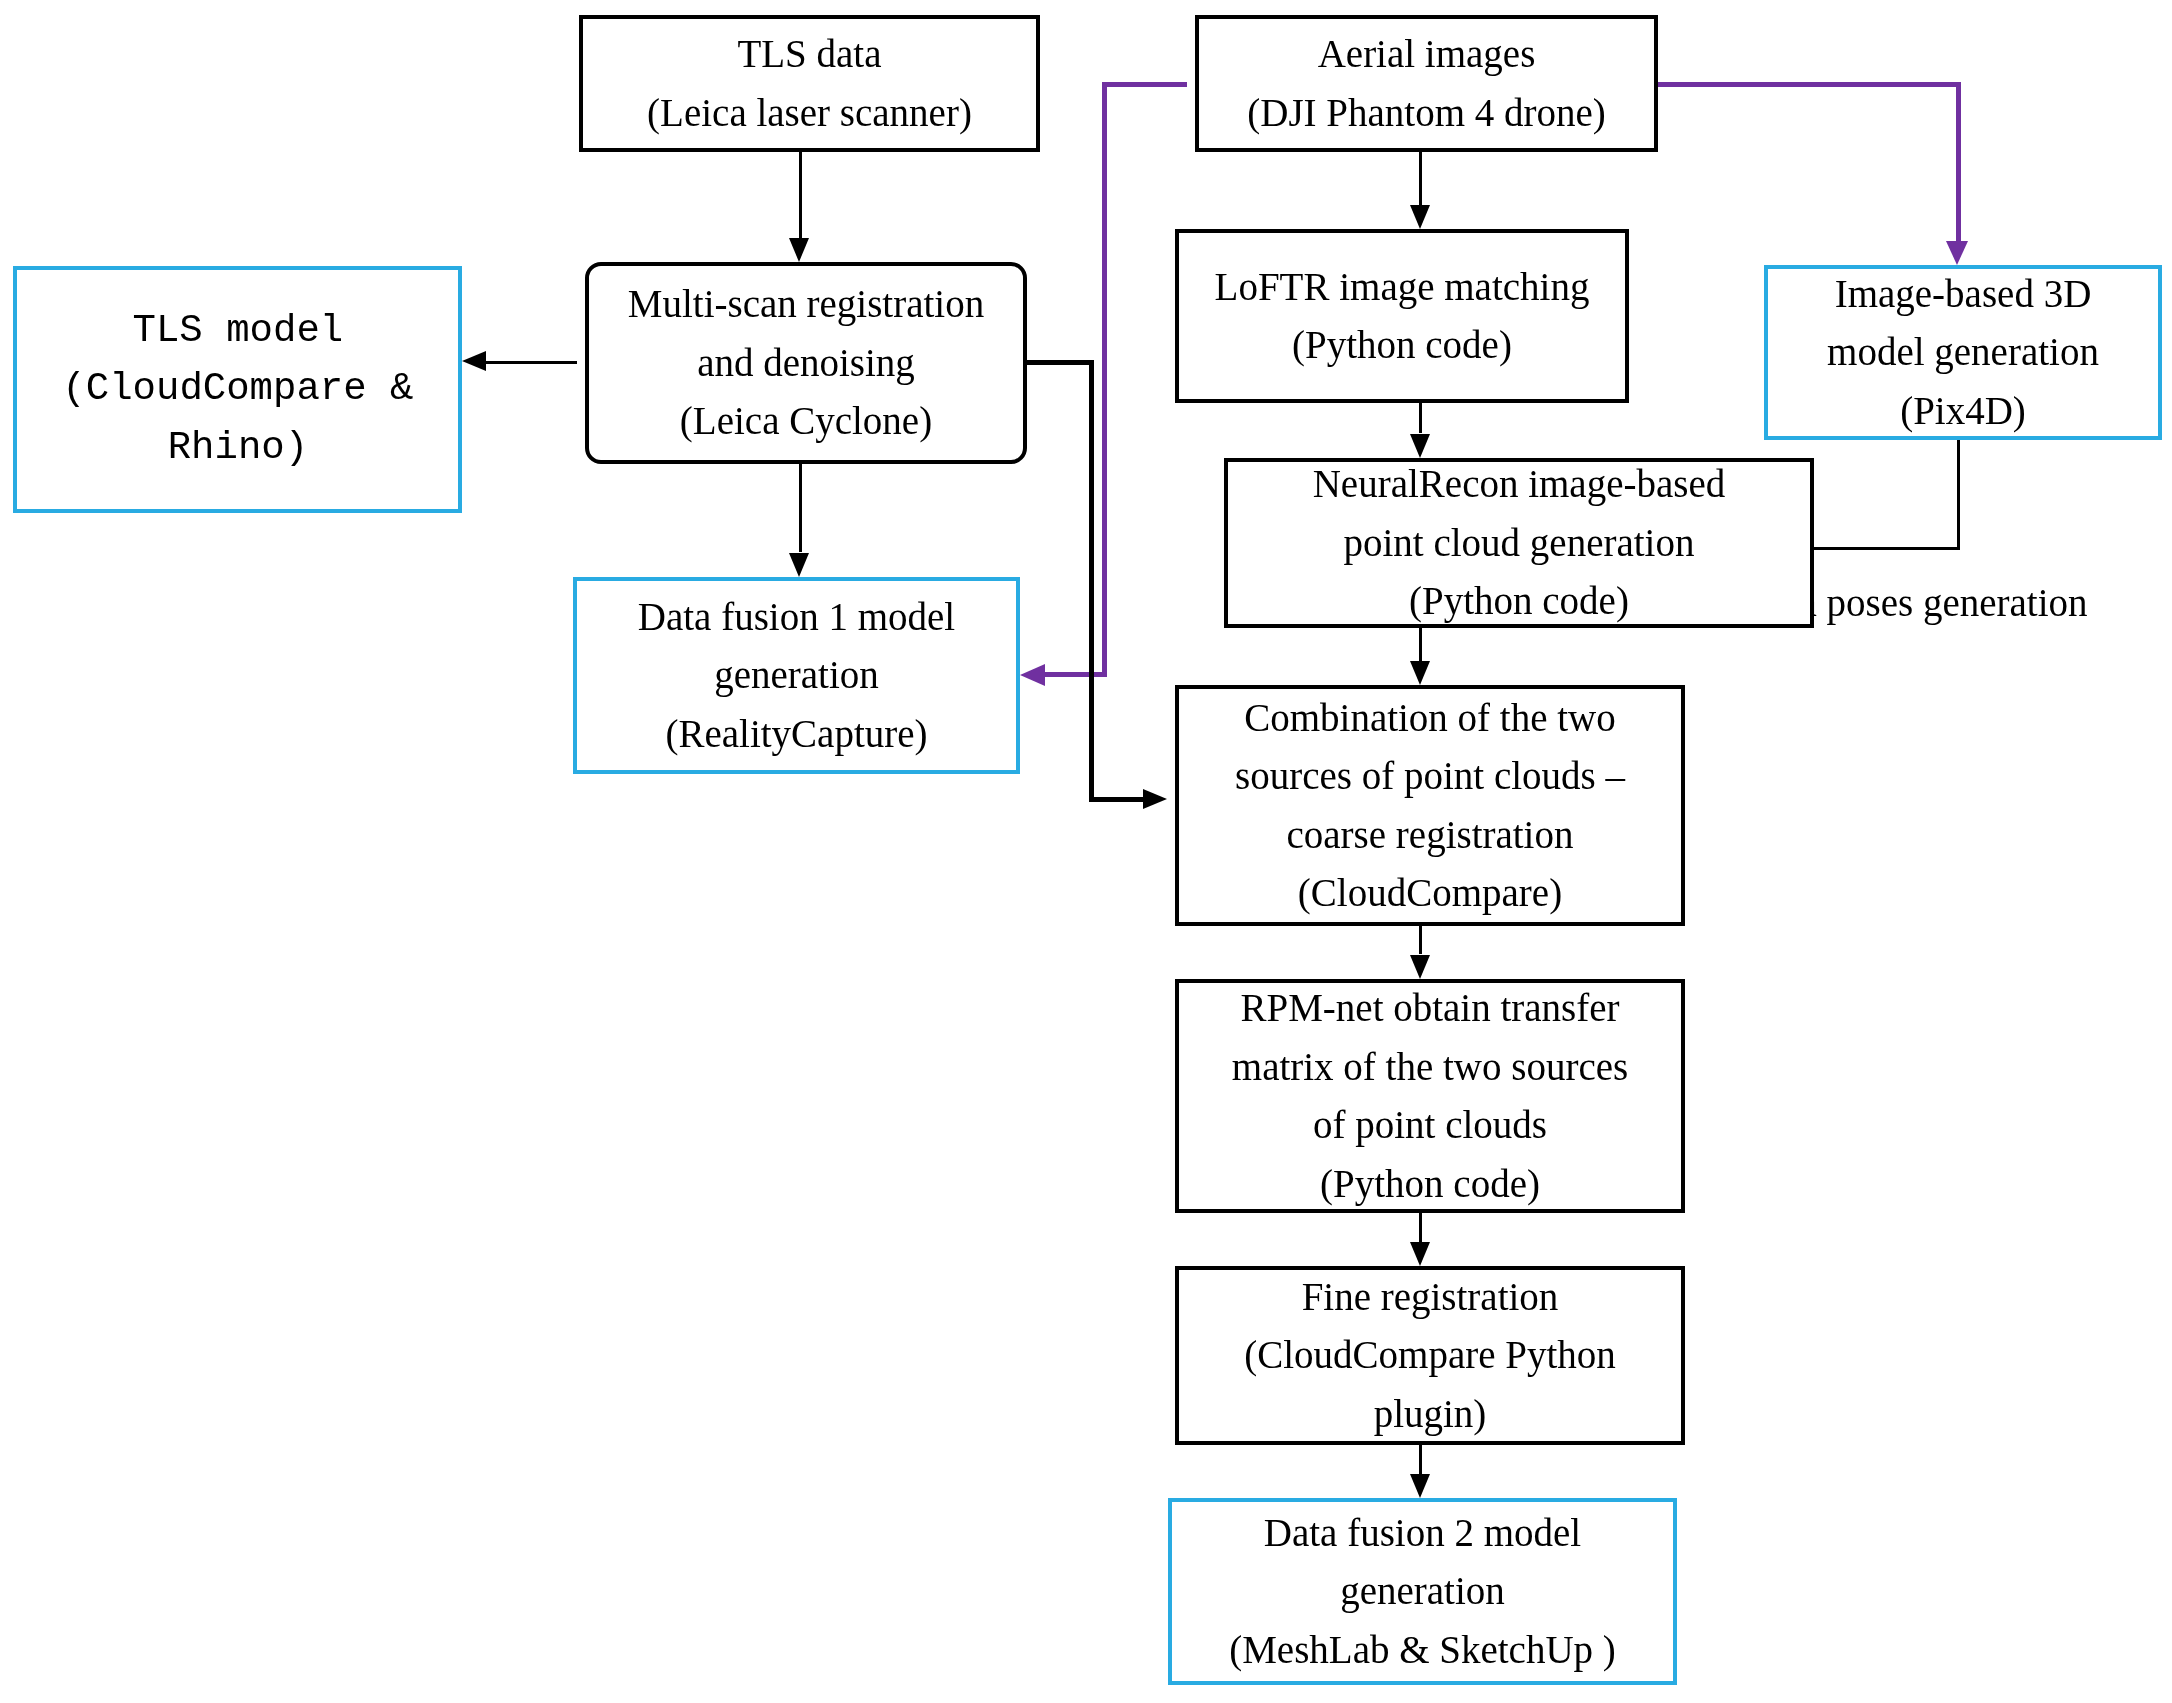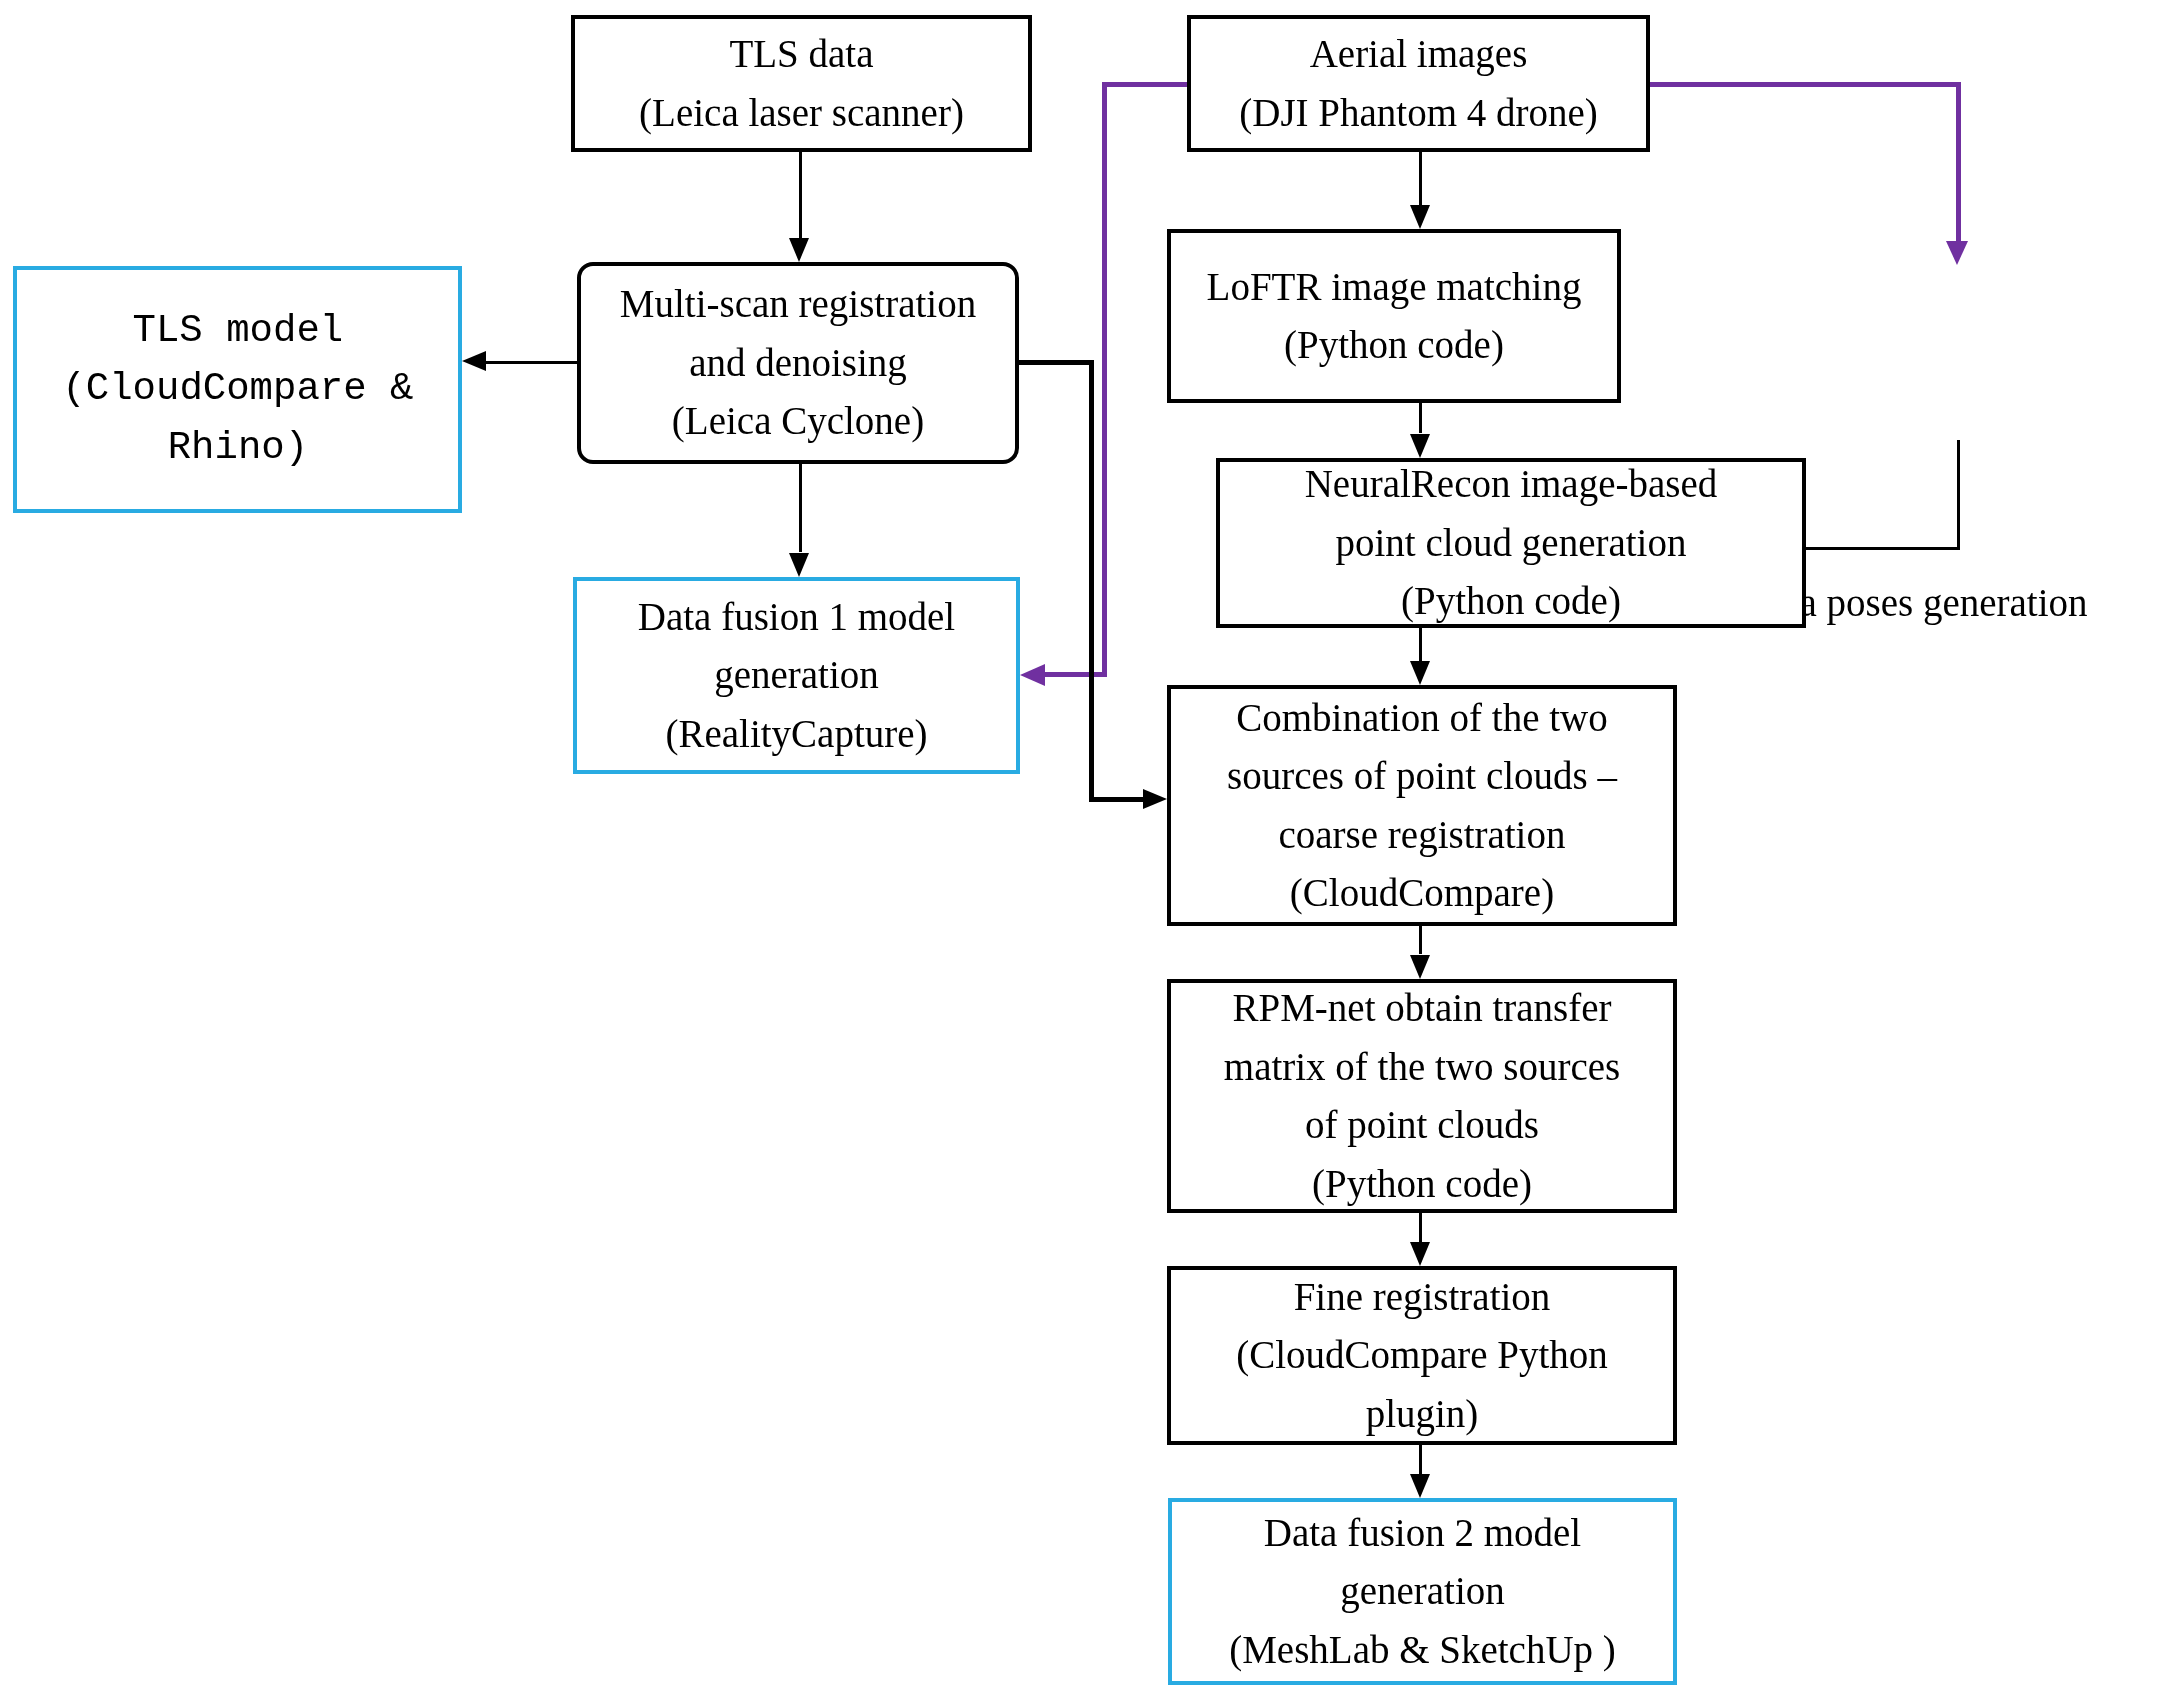--- a/index.html
+++ b/index.html
@@ -12,21 +12,21 @@
   }
   .box{
     position:absolute;
     box-sizing:border-box;
     display:flex;align-items:center;justify-content:center;
     text-align:center;
     white-space:pre-line;
     font-size:39px;line-height:1.5;
     background:#ffffff;
   }
-  .box.black{border:4.7px solid #000000;}
+  .box.black{border:4.7px solid #000000;margin-left:8px;}
   .box.cyan{border:4px solid #29ABE2;}
   .seg{position:absolute;background:#000000;}
   .seg.purple{background:#7030A0;}
   .ah{position:absolute;width:0;height:0;}
   .ah-down{border-left:10.7px solid transparent;border-right:10.7px solid transparent;border-top:24px solid #000000;}
   .ah-left{border-top:10.7px solid transparent;border-bottom:10.7px solid transparent;border-right:24px solid #000000;}
   .ah-right{border-top:10.7px solid transparent;border-bottom:10.7px solid transparent;border-left:24px solid #000000;}
   .ah-down.purple{border-top-color:#7030A0;border-left-color:transparent;border-right-color:transparent;background:none;}
   .ah-left.purple{border-right-color:#7030A0;border-top-color:transparent;border-bottom-color:transparent;background:none;}
   .edge-label{
@@ -97,20 +97,23 @@
 (CloudCompare &amp;
 Rhino)</div>
 
   <div class="box black" style="left:577px;top:262px;width:442px;height:202px;border-radius:16px;">Multi-scan registration
 and denoising
 (Leica Cyclone)</div>
 
   <div class="box black" style="left:1167px;top:229px;width:454px;height:174px;">LoFTR image matching
 (Python code)</div>
 
+  <div class="box cyan" style="left:1764px;top:265px;width:398px;height:175px;">Image-based 3D
+model generation
+(Pix4D)</div>
 
   <div class="box black" style="left:1216px;top:458px;width:590px;height:170px;">NeuralRecon image-based
 point cloud generation
 (Python code)</div>
 
   <div class="box cyan" style="left:573px;top:577px;width:447px;height:197px;">Data fusion 1 model
 generation
 (RealityCapture)</div>
 
   <div class="box black" style="left:1167px;top:685px;width:510px;height:241px;">Combination of the two

